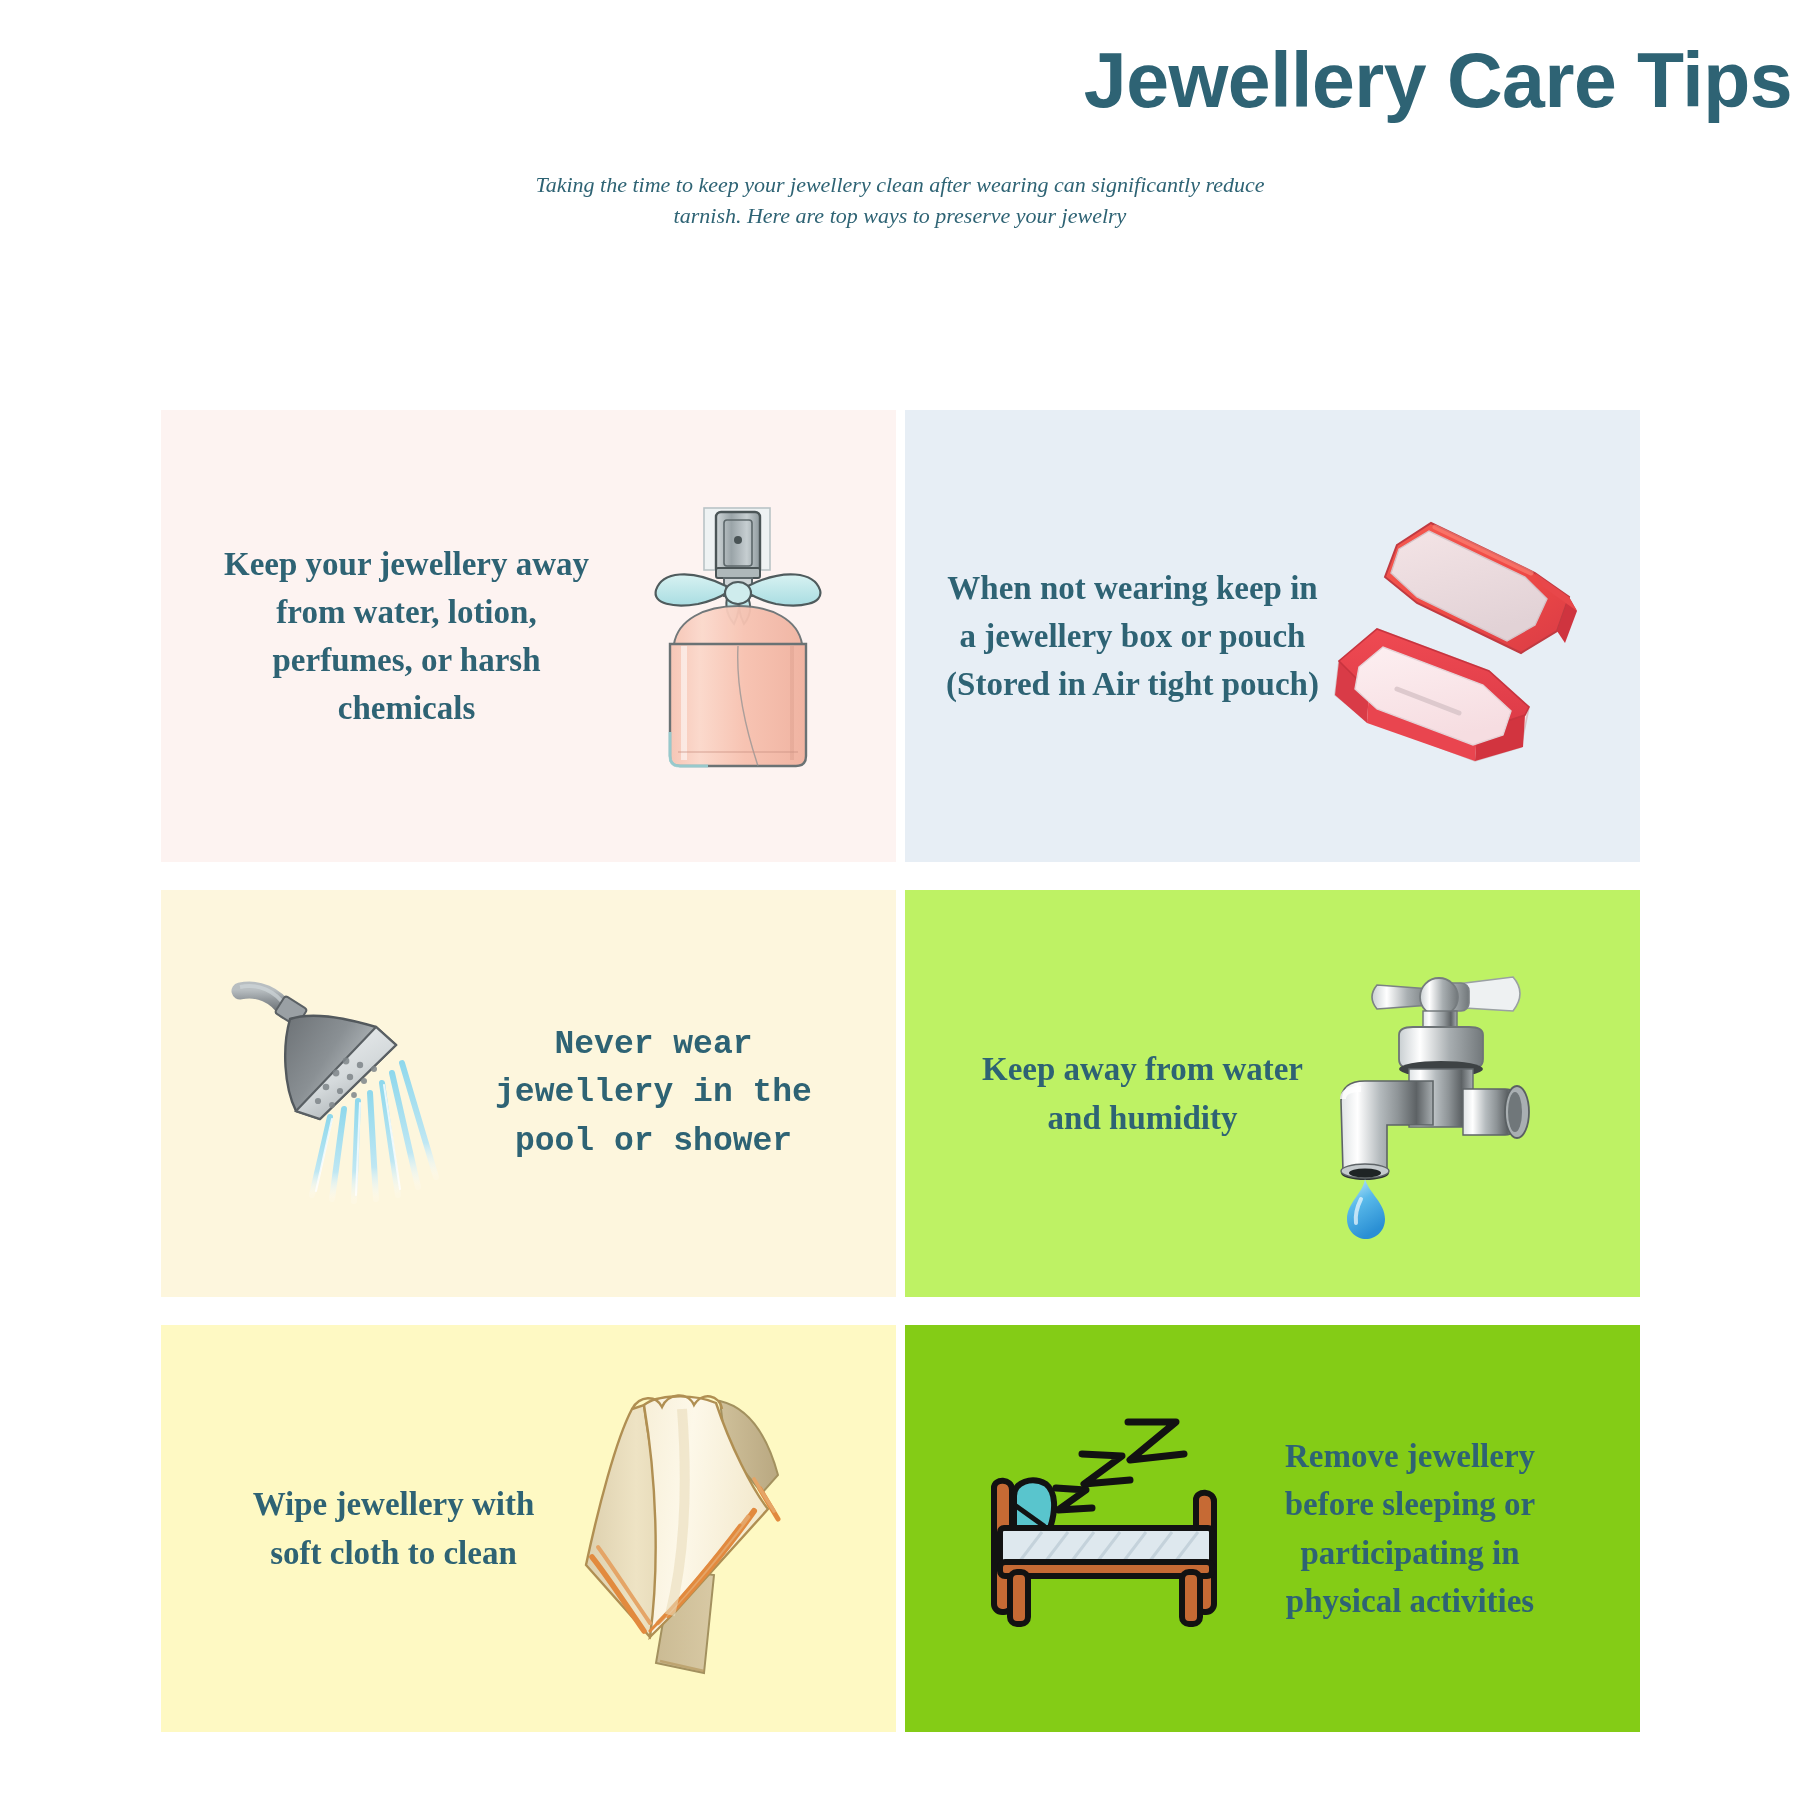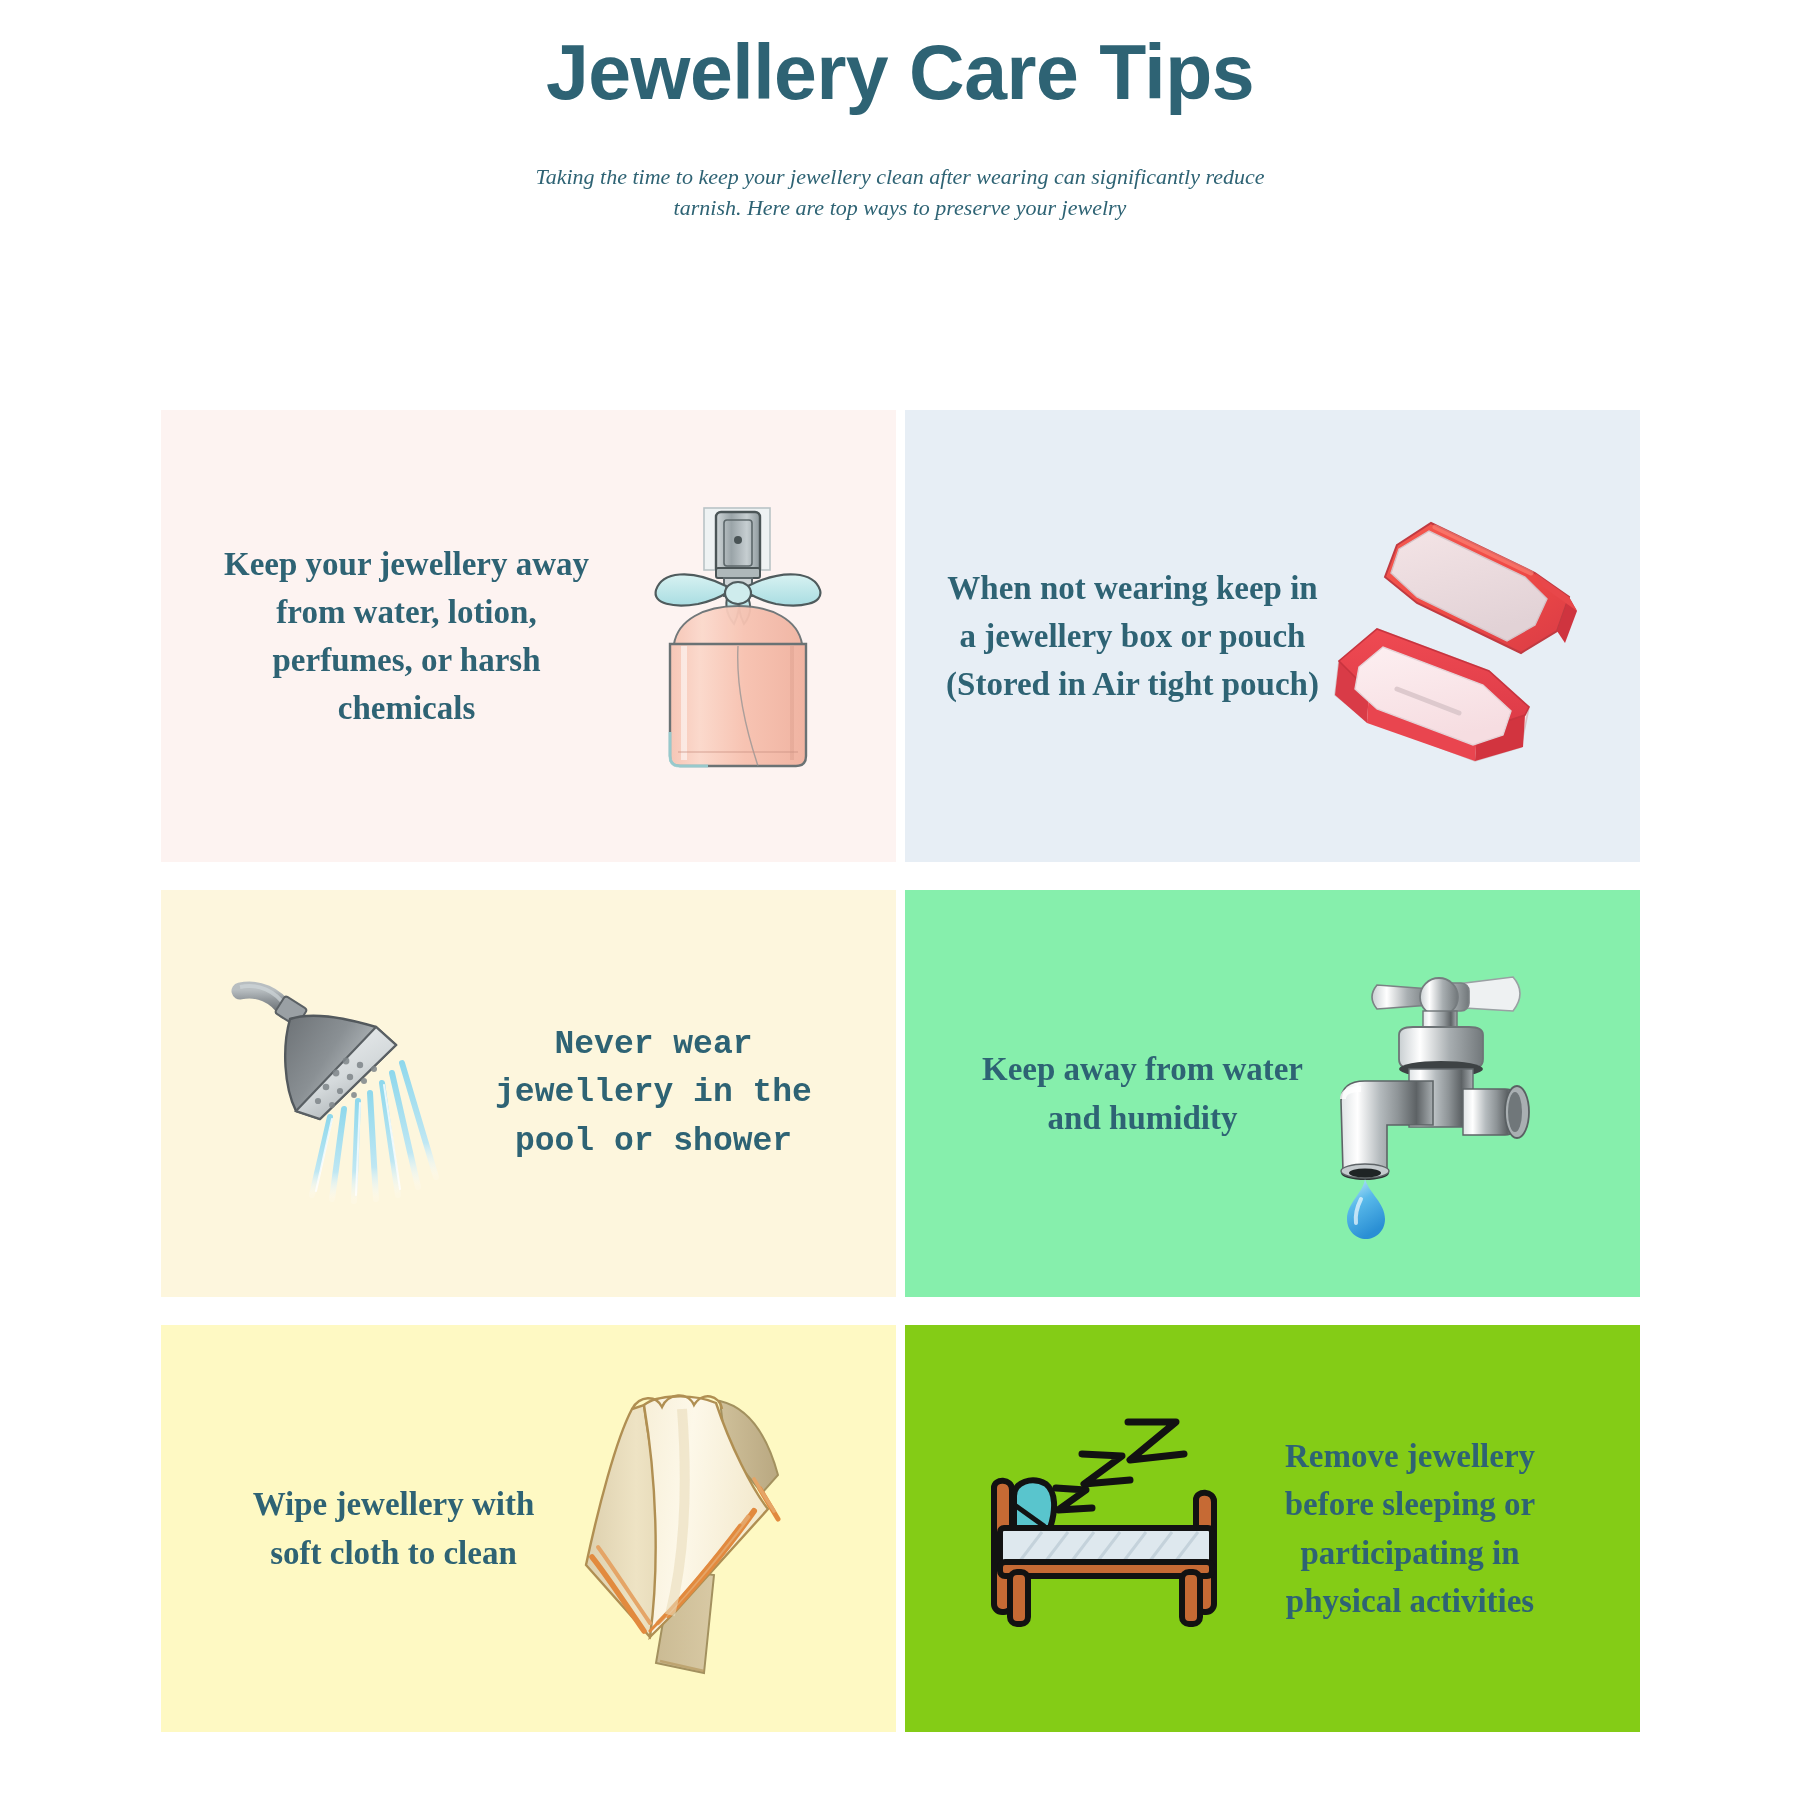--- a/index.html
+++ b/index.html
@@ -14,21 +14,22 @@
 
   
   .header{padding-top:28px;text-align:center;}
   .title{
     font-family:"Liberation Sans", sans-serif;
     font-weight:bold;
     font-size:77px;
     line-height:1.15;
     color:#2e6374;
     letter-spacing:-0.5px;
-    margin:0;
+    margin:8px;
+    text-align:right;
   }
   .subtitle{
     font-family:"Liberation Serif", serif;
     font-style:italic;
     font-size:22px;
     line-height:1.42;
     color:#2e6374;
     margin:44px auto 0 auto;
     width:790px;
   }
@@ -270,21 +271,21 @@
           <g stroke="#ffffff" stroke-width="2" opacity="0.8" stroke-linecap="round" fill="none">
             <path d="M108 150 L 92 222"></path>
             <path d="M136 134 L 132 226"></path>
             <path d="M160 116 L 176 220"></path>
           </g>
         </svg>
       </div>
       <div class="card-text">Never wear jewellery in the pool or shower</div>
     </div>
 
-    <div class="card c4 text-left" style="background:#86efac">
+    <div class="card c4 text-left" style="background:#bef264">
       <div class="card-text">Keep away from water and humidity</div>
       <div class="art">
         <svg width="280" height="290" viewBox="0 0 280 290">
           <defs>
             <linearGradient id="chrome" x1="0" y1="0" x2="1" y2="0">
               <stop offset="0%" stop-color="#dfe3e5"></stop>
               <stop offset="18%" stop-color="#ffffff"></stop>
               <stop offset="42%" stop-color="#b5bbbe"></stop>
               <stop offset="62%" stop-color="#8e9497"></stop>
               <stop offset="82%" stop-color="#5d6265"></stop>

